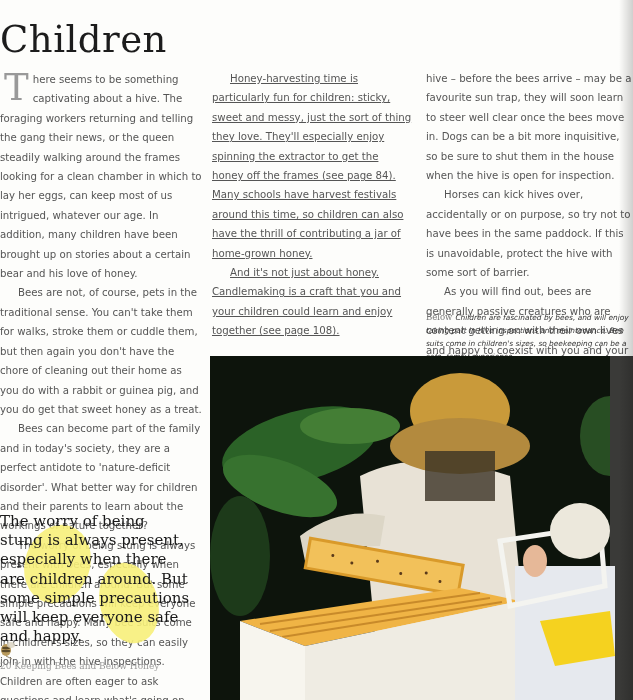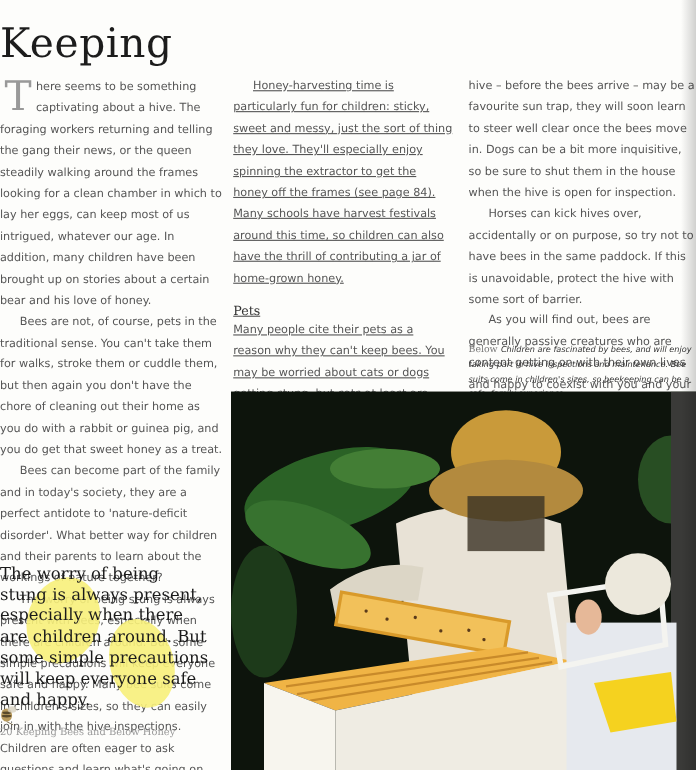--- a/index.html
+++ b/index.html
@@ -61,31 +61,32 @@
   .bee-icon { position: absolute; left: 0; top: 638px; width: 16px; height: 22px; }
   
   .photo {
     position: absolute; left: 210px; top: 356px; width: 423px; height: 344px; overflow: hidden;
     background: #0c120b;
   }
 </style>
 </head>
 <body>
 
-<h1 class="title">Keeping</h1>
+<h1 class="title">Children</h1>
 
 <div class="col col1">
   <p class="first"><span class="dropcap">T</span><span>here seems to be something captivating about a hive. The foraging workers returning and telling the gang their news, or the queen steadily walking around the frames looking for a clean chamber in which to lay her eggs, can keep most of us intrigued, whatever our age. In addition, many children have been brought up on stories about a certain bear and his love of honey.</span></p>
   <p>Bees are not, of course, pets in the traditional sense. You can't take them for walks, stroke them or cuddle them, but then again you don't have the chore of cleaning out their home as you do with a rabbit or guinea pig, and you do get that sweet honey as a treat.</p>
   <p>Bees can become part of the family and in today's society, they are a perfect antidote to 'nature-deficit disorder'. What better way for children and their parents to learn about the workings of nature together?</p>
   <p>The worry of being stung is always present with bees, especially when there are children around. But some simple precautions will keep everyone safe and happy. Many bee suits come in children's sizes, so they can easily join in with the hive inspections. Children are often eager to ask questions and learn what's going on, and there is a good chance they will spot the queen on a frame before you do.</p>
 </div>
 
 <div class="col col2">
   <p>Honey-harvesting time is particularly fun for children: sticky, sweet and messy, just the sort of thing they love. They'll especially enjoy spinning the extractor to get the honey off the frames (see page 84). Many schools have harvest festivals around this time, so children can also have the thrill of contributing a jar of home-grown honey.</p>
+  <p>And it's not just about honey. Candlemaking is a craft that you and your children could learn and enjoy together (see page 108).</p>
   <div class="subhead">Pets</div>
   <p class="first">Many people cite their pets as a reason why they can't keep bees. You may be worried about cats or dogs getting stung, but cats at least are more sensible than you might give them credit for. Although the roof of an empty</p>
 </div>
 
 <div class="col col3">
   <p class="first">hive – before the bees arrive – may be a favourite sun trap, they will soon learn to steer well clear once the bees move in. Dogs can be a bit more inquisitive, so be sure to shut them in the house when the hive is open for inspection.</p>
   <p>Horses can kick hives over, accidentally or on purpose, so try not to have bees in the same paddock. If this is unavoidable, protect the hive with some sort of barrier.</p>
   <p>As you will find out, bees are generally passive creatures who are content getting on with their own lives and happy to coexist with you and your pets.</p>
 </div>
 

